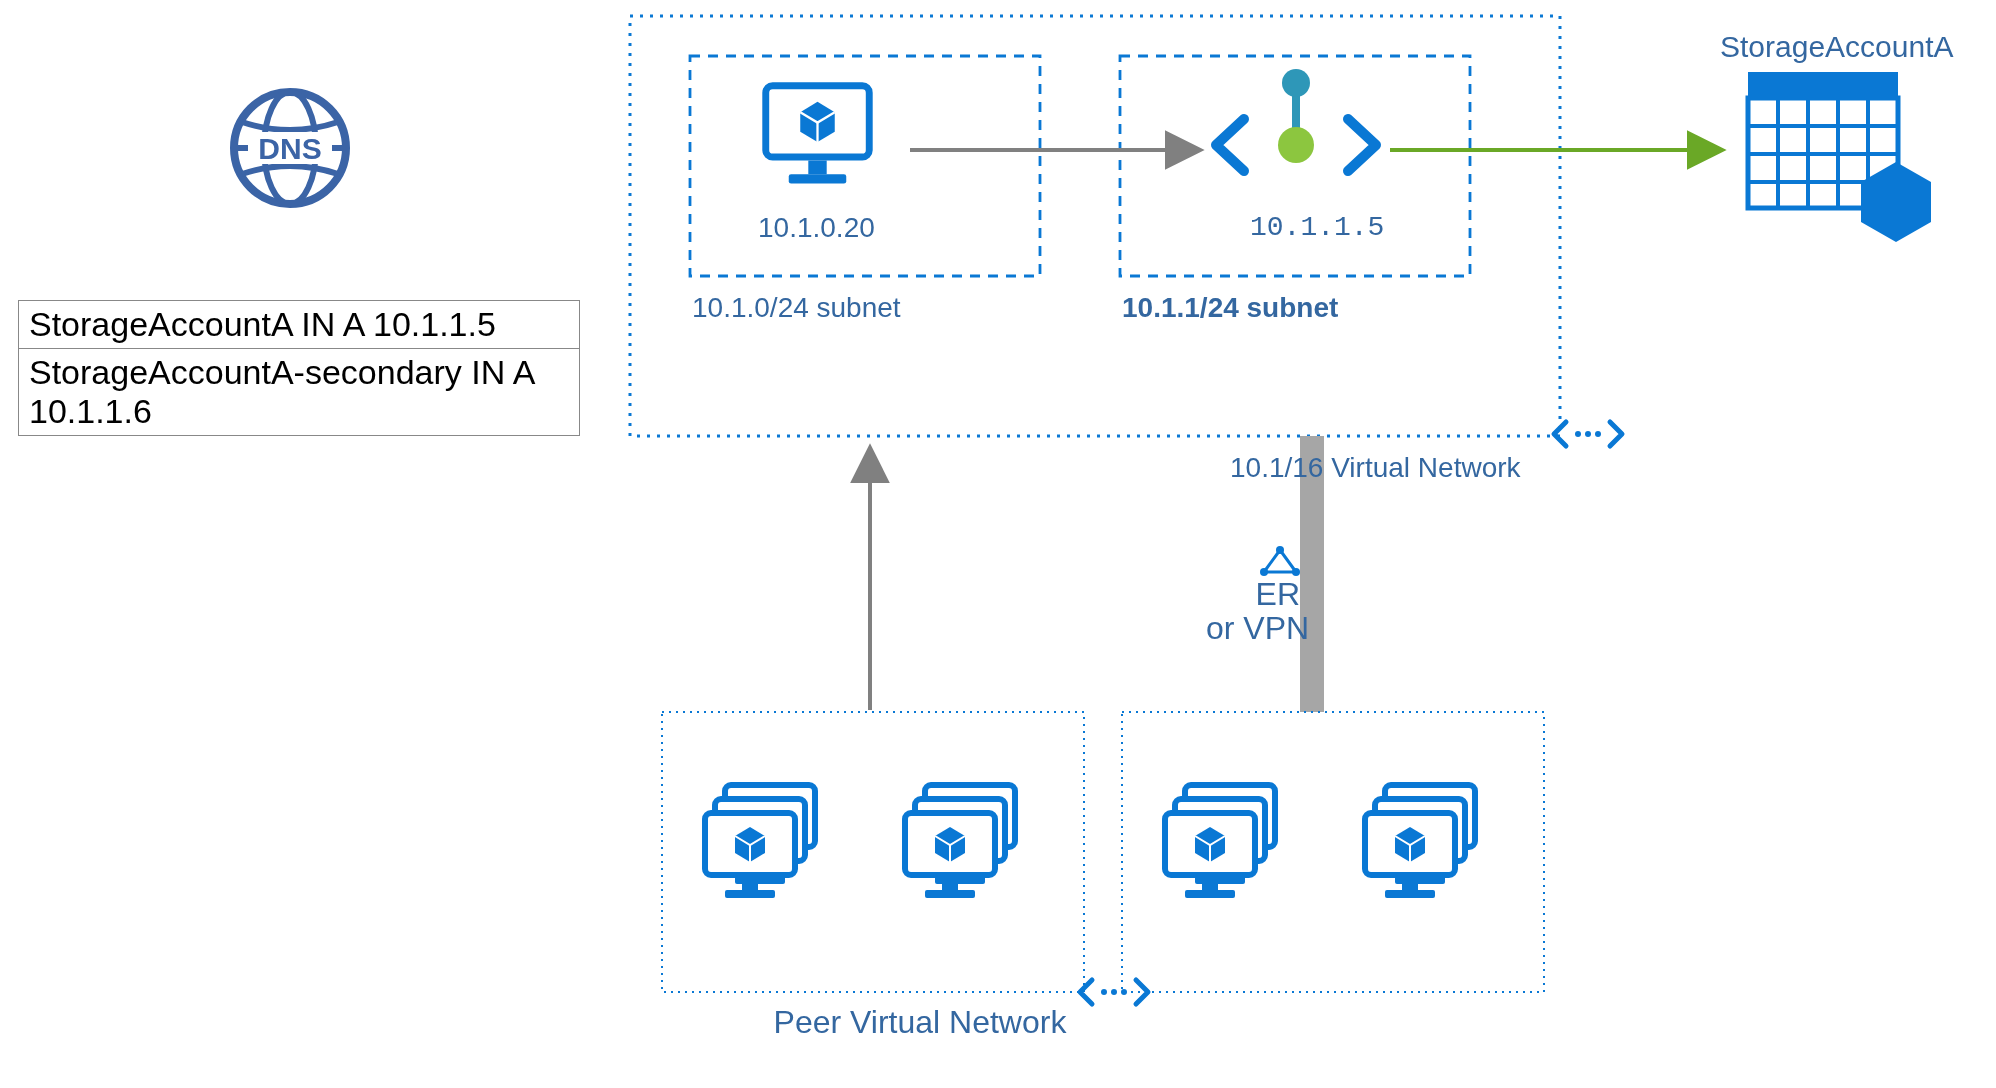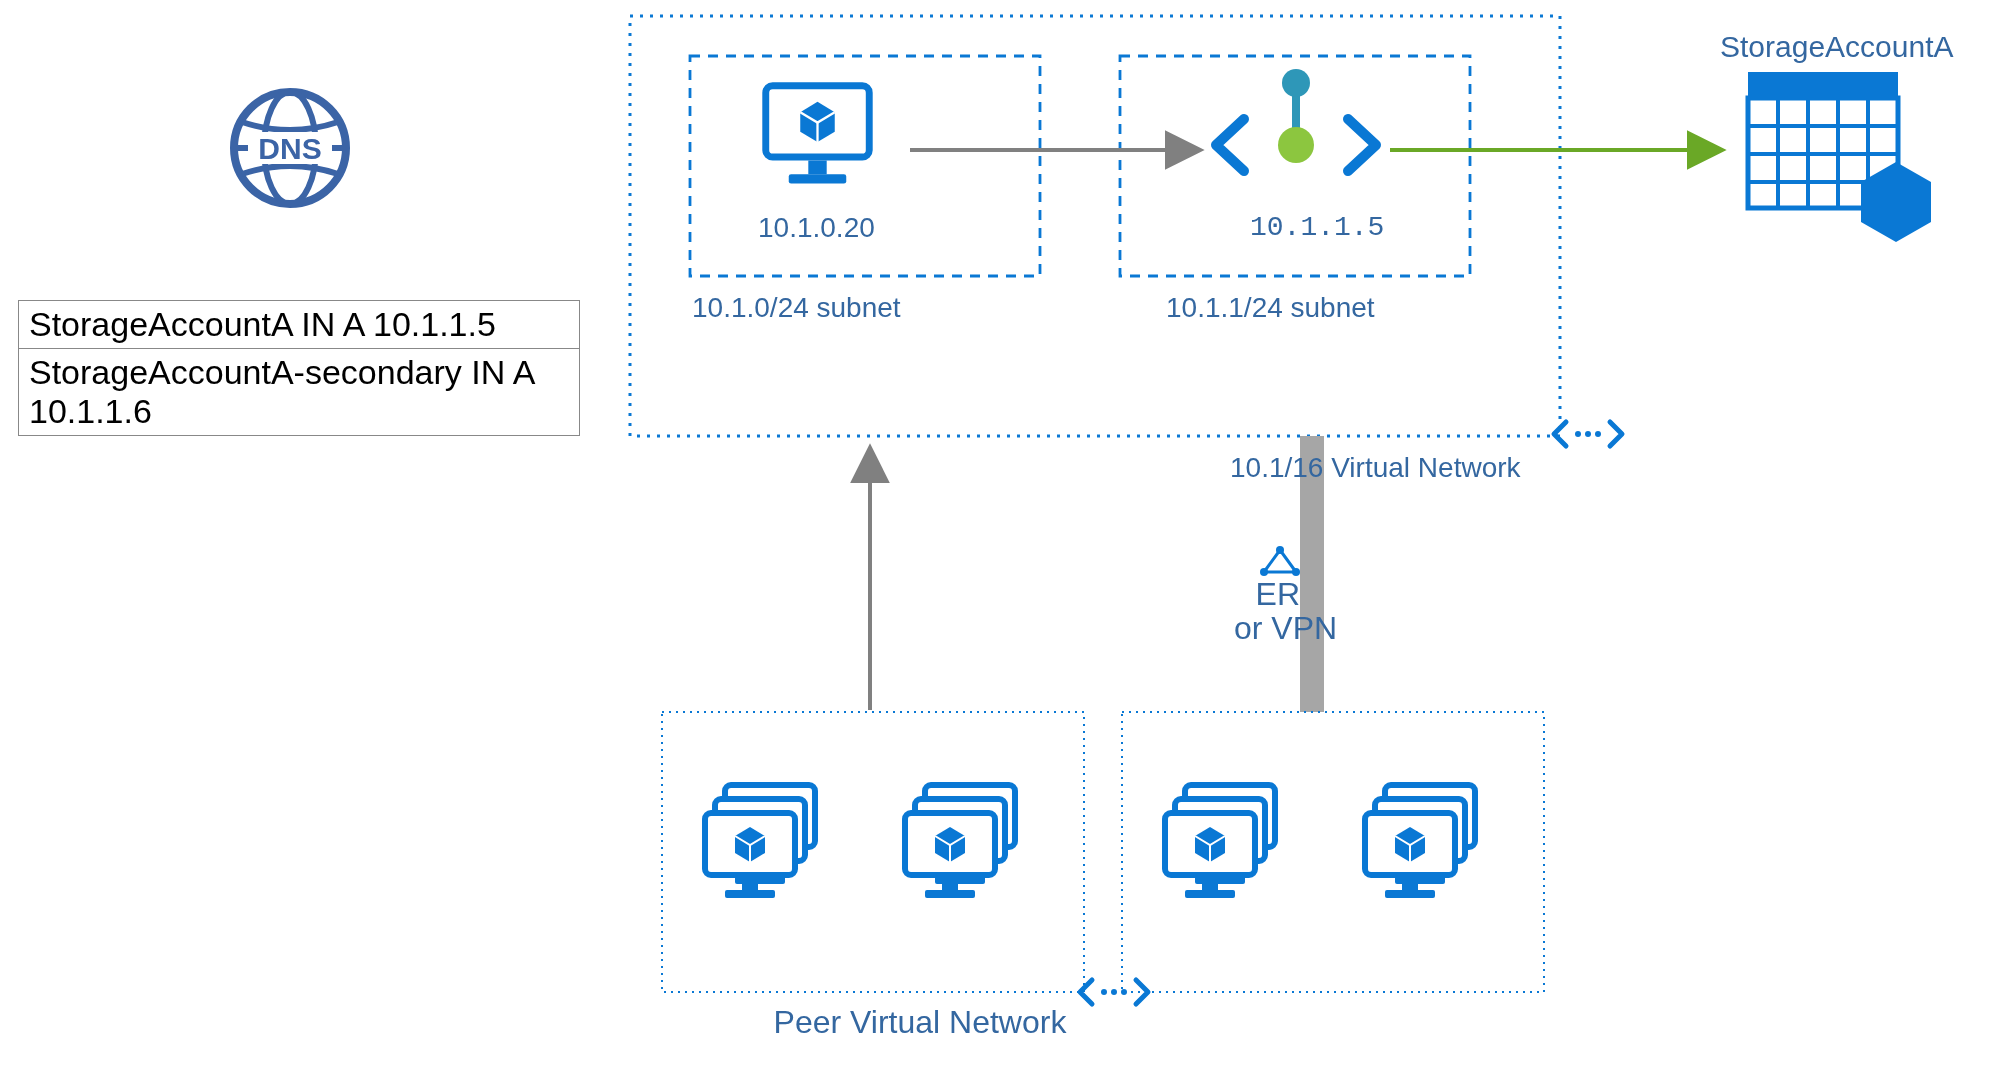--- a/index.html
+++ b/index.html
@@ -198,25 +198,25 @@
         </tr>
   </tbody>
     </table>
 
   <div class="label ip-label" style="left:758px; top:212px;">10.1.0.20</div>
 
   <div class="label ip-label" style="left:1250px; top:212px;font-family:Liberation Mono, monospace;">10.1.1.5</div>
 
   <div class="label subnet-label blue-text" style="left:692px; top:292px;">10.1.0/24 subnet</div>
 
-  <div class="label subnet-label blue-text" style="left:1166px; top:292px;">10.1.1/24 subnet</div>
+  <div class="label subnet-label blue-text" style="left:1122px; top:292px;font-weight:bold;">10.1.1/24 subnet</div>
 
   <div class="label subnet-label blue-text" style="left:1230px; top:452px;">10.1/16 Virtual Network</div>
 
   <div class="label storage-title" style="left:1720px; top:30px;">StorageAccountA</div>
 
   <div class="label net-label blue-text" style="left:1252px; top:576px; width:48px; text-align:right;">ER</div>
-  <div class="label net-label blue-text" style="left:1206px; top:610px;margin-left:28px;">or VPN</div>
+  <div class="label net-label blue-text" style="left:1206px; top:610px;">or VPN</div>
 
   <div class="label net-label blue-text" style="left:760px; top:1004px; width:320px; text-align:center;">Peer Virtual Network</div>
 
 
 </div>
 
 </body></html>

